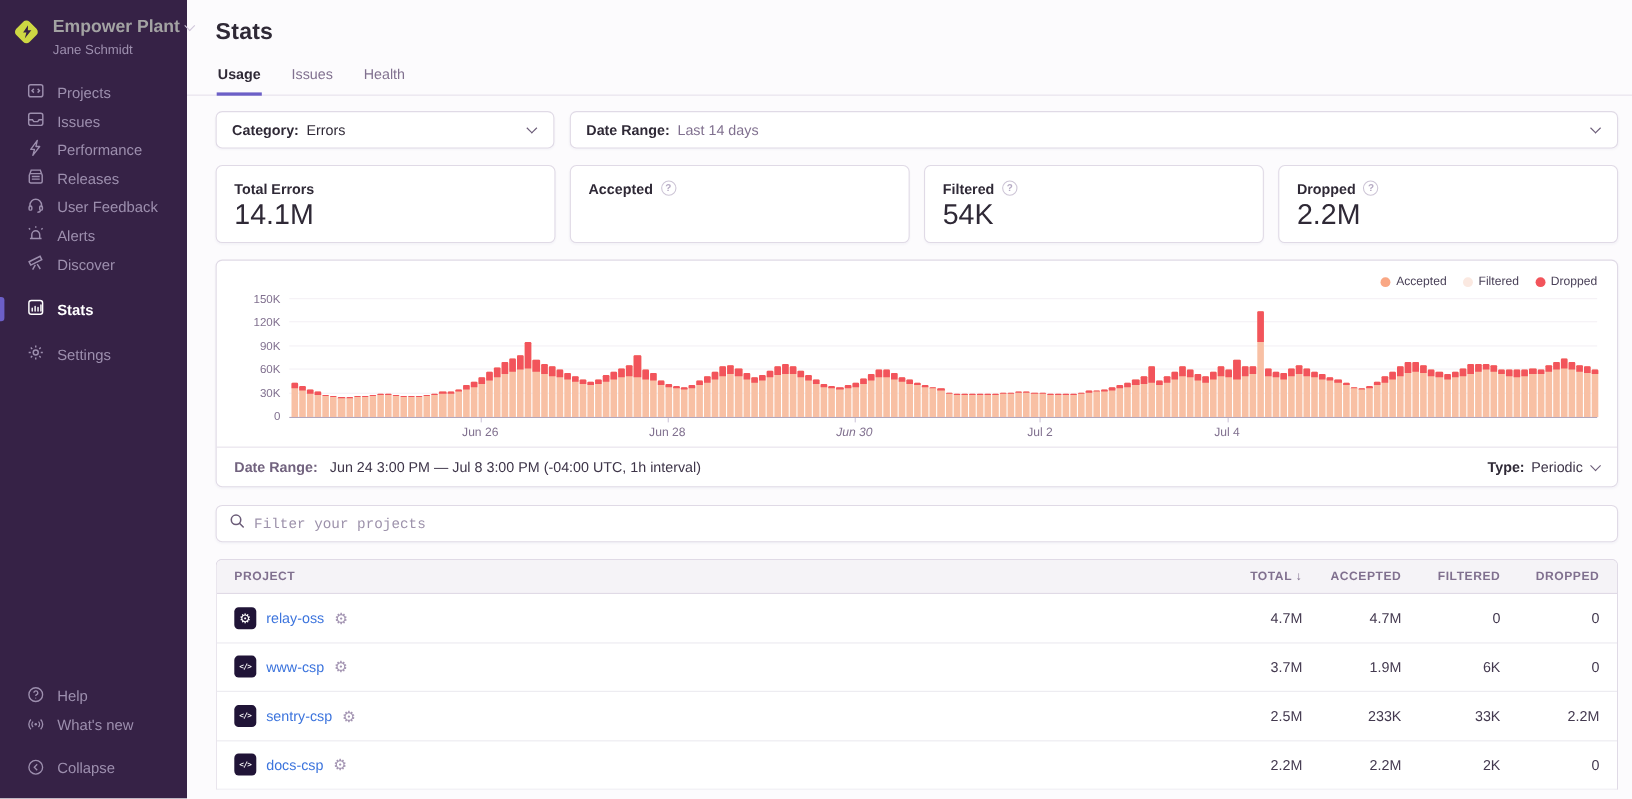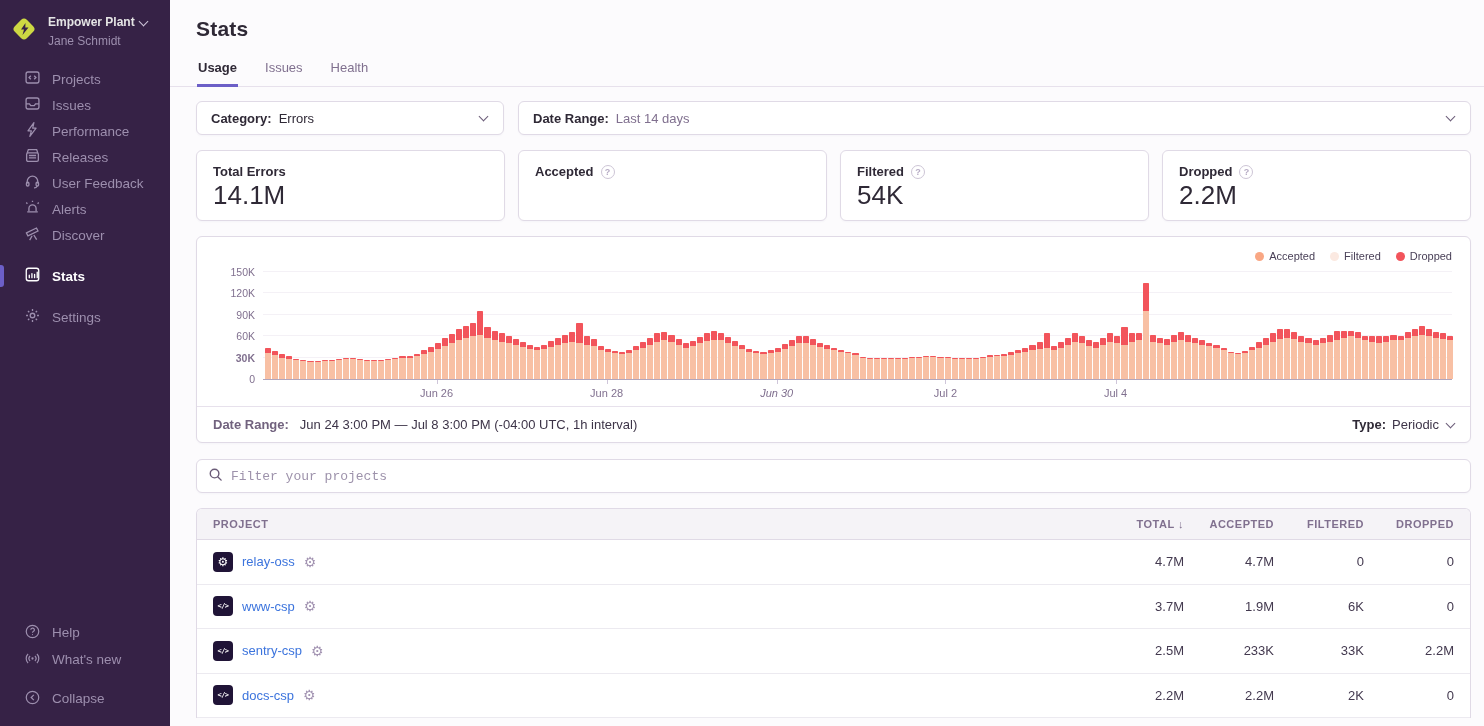--- a/index.html
+++ b/index.html
@@ -4,21 +4,21 @@
 <style>
   * { margin:0; padding:0; box-sizing:border-box; }
   html,body { width:1484px; height:726px; overflow:hidden; }
   body { font-family:"Liberation Sans", sans-serif; display:flex; background:#fcfbfd; color:#2f2936; }
 
   
   .sidebar { width:170px; min-width:170px; background:#362246; display:flex; flex-direction:column; padding-top:12px; }
   .org-row { display:flex; align-items:flex-start; gap:9px; padding:2px 8px 16px 9px; cursor:pointer; }
   .org-avatar { width:30px; height:30px; position:relative; flex:0 0 auto; }
   .org-meta { line-height:1.25; padding-top:1px; }
-  .org-name { color:#e5e5e5; font-weight:700; font-size:12px; display:flex; align-items:center; gap:5px; white-space:nowrap; }
+  .org-name { color:#a3a3a3; font-weight:700; font-size:16px; display:flex; align-items:center; gap:5px; white-space:nowrap; }
   .org-user { color:#9d8fae; font-size:12px; }
   .chev { width:7px; height:7px; border-right:1.6px solid currentColor; border-bottom:1.6px solid currentColor; transform:rotate(45deg); display:inline-block; margin-top:-3px; }
   .org-name .chev { color:#cfc6da; }
 
   .nav { display:flex; flex-direction:column; }
   .nav-item { display:flex; align-items:center; gap:11px; height:26px; padding-left:24px; color:#9d8fae; font-size:13.5px; cursor:pointer; position:relative; }
   .nav-item svg { stroke:#9d8fae; }
   .nav-item.active { color:#fff; font-weight:700; }
   .nav-item.active svg { stroke:#fff; }
   .nav-item.active::before { content:""; position:absolute; left:0; top:2px; bottom:2px; width:4px; background:#6c5fc7; border-radius:0 3px 3px 0; }
@@ -42,21 +42,21 @@
   .select { background:#fff; border:1px solid #e0dae6; border-radius:6px; height:34px; display:flex; align-items:center; padding:0 14px; font-size:13px; cursor:pointer; box-shadow:0 1px 2px rgba(43,34,81,.03); }
   .select .lbl { font-weight:700; color:#2f2936; margin-right:7px; }
   .select-category { width:308px; }
   .select-category .val { color:#2f2936; }
   .select-daterange { flex:1; }
   .select-daterange .val { color:#80708f; }
   .select .chev { color:#6b5c78; margin-left:auto; margin-right:2px; }
 
   .cards { display:flex; gap:13px; margin-top:15px; }
   .card { flex:1; background:#fff; border:1px solid #e0dae6; border-radius:6px; padding:13px 16px 10px; height:71px; box-shadow:0 1px 2px rgba(43,34,81,.03); }
-  .card-label { font-size:13px; font-weight:700; color:#2f2936; display:flex; align-items:flex-end; gap:7px; }
+  .card-label { font-size:13px; font-weight:700; color:#2f2936; display:flex; align-items:flex-start; gap:7px; }
   .help-dot { width:14px; height:14px; border:1px solid #cdc5d6; border-radius:50%; color:#b6abc4; font-size:9px; font-weight:700; display:flex; align-items:center; justify-content:center; cursor:pointer; }
   .card-value { font-size:26px; color:#2f2936; margin-top:1px; display:flex; align-items:baseline; gap:9px; }
   .card-extra { font-size:12px; color:#2ba185; font-weight:600; }
 
   
   .chart-panel { background:#fff; border:1px solid #e0dae6; border-radius:6px; margin-top:15px; box-shadow:0 1px 2px rgba(43,34,81,.03); }
   .chart-inner { padding:11px 18px 0 16px; }
   .legend { display:flex; justify-content:flex-end; gap:15px; font-size:11px; color:#4a4158; height:16px; }
   .legend-item { display:flex; align-items:center; gap:5px; cursor:pointer; }
   .legend-dot { width:9px; height:9px; border-radius:50%; }
@@ -296,21 +296,21 @@
             <span class="legend-item">
               <span class="legend-dot" style="background: rgb(242, 84, 91);"></span>
               <span>Dropped</span>
             </span>
           </div>
         <div class="plot-wrap">
           <div class="plot-area">
             <div id="grid">
                 <span class="ylabel" style="bottom: 0%;">0</span>
                 <div class="gridline" style="bottom: 20%;"></div>
-                <span class="ylabel" style="bottom: 20%; font-weight: bold;">30K</span>
+                <span class="ylabel" style="bottom: 20%;">30K</span>
                 <div class="gridline" style="bottom: 40%;"></div>
                 <span class="ylabel" style="bottom: 40%;">60K</span>
                 <div class="gridline" style="bottom: 60%;"></div>
                 <span class="ylabel" style="bottom: 60%;">90K</span>
                 <div class="gridline" style="bottom: 80%;"></div>
                 <span class="ylabel" style="bottom: 80%;">120K</span>
                 <div class="gridline" style="bottom: 100%;"></div>
                 <span class="ylabel" style="bottom: 100%;">150K</span>
               </div>
             <div class="bars" id="bars">

